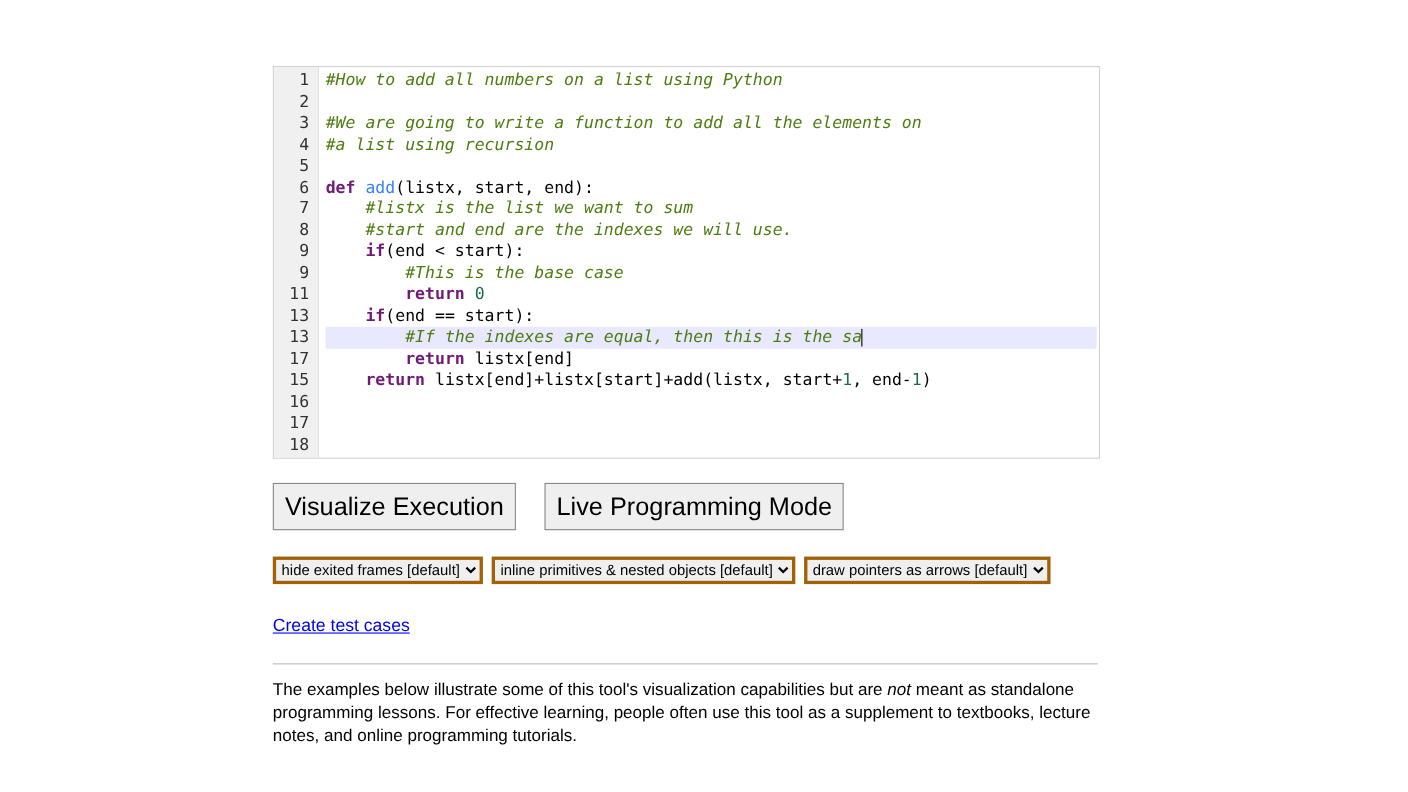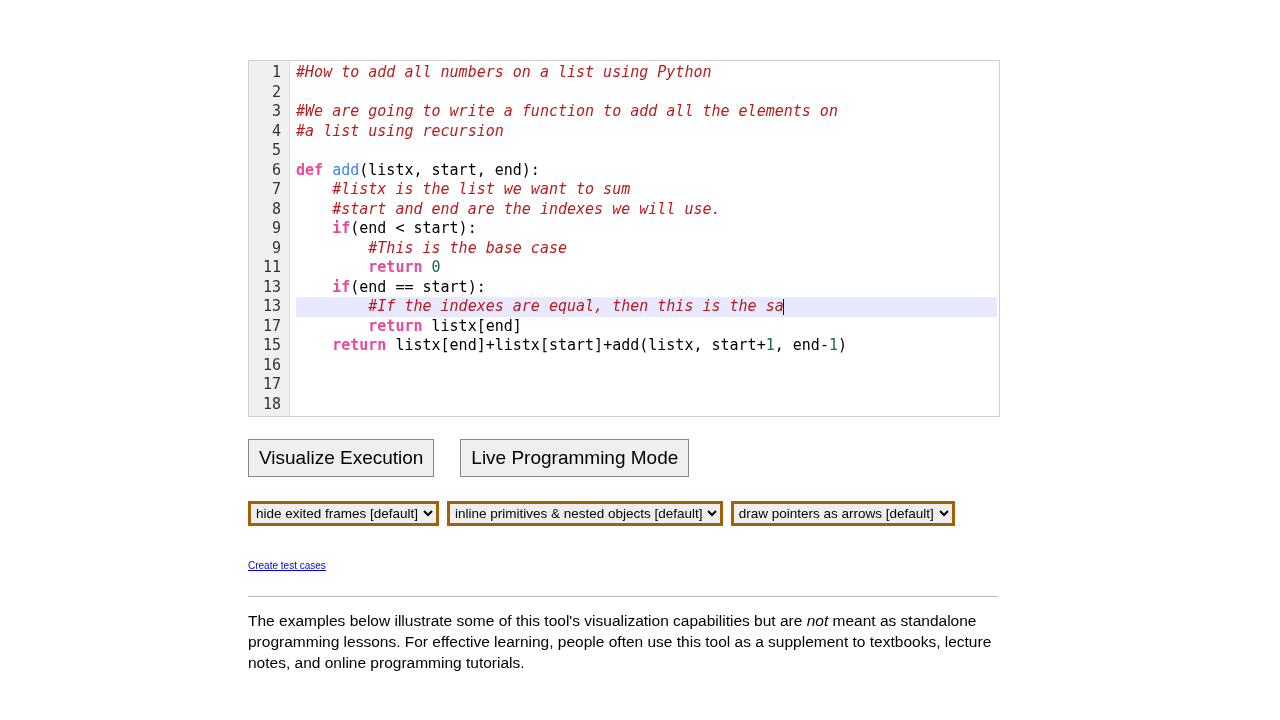--- a/index.html
+++ b/index.html
@@ -7,35 +7,35 @@
 .container { max-width: 752px; margin: 60px auto 0 248px; }
 .lang-row { margin-bottom: 8px; }
 .lang-row label { font-size: 15px; margin-right: 4px; }
 .lang-row select { font-size: 14px; padding: 1px 2px; min-width: 250px; }
 .editor { border: 1px solid #d0d0d0; display: flex; font-family: 'Consolas', 'Monaco', monospace; font-size: 15px; line-height: 1.3; }
 .gutter { background: #f0f0f0; border-right: 1px solid #e0e0e0; color: #333; text-align: right; padding: 2px 8px 2px 14px; user-select: none; }
 .gutter div { }
 .code { flex: 1; padding: 2px 2px 2px 6px; white-space: pre; overflow: hidden; }
 .code-line { min-height: 1.3em; }
 .code-line.active { background: #e8e8ff; }
-.tok-comment { color: #b91c1c; font-style: italic; }
-.tok-keyword { color: #ec4899; font-weight: bold; }
+.tok-comment { color: #4d7c0f; font-style: italic; }
+.tok-keyword { color: #701a75; font-weight: bold; }
 .tok-def { color: #3b82f6; }
 .tok-number { color: #1c6b48; }
 .tok-op { color: #000; }
 .cursor-bar { display:inline-block; width:1px; height:1.1em; background:#000; vertical-align:text-bottom; margin-left:-1px; }
 .survey { margin-top: 14px; font-size: 15.5px; line-height: 1.35; max-width: 752px; }
 .survey .new { color: #cc0000; font-weight: bold; }
 .survey a { color: #0000ee; text-decoration: underline; }
 .buttons { margin-top: 22px; }
-.buttons button { font-size: 19px; padding: 7px 10px; margin-right: 22px; background: #efefef; border: 1px solid #888; cursor: pointer; }
+.buttons button { font-size: 23px; padding: 7px 10px; margin-right: 22px; background: #efefef; border: 1px solid #888; cursor: pointer; }
 .selects { margin-top: 24px; }
 .selects select { font-size: 13.5px; padding: 1px; margin-right: 4px; border: 3px solid #a16207; }
 .create-link { margin-top: 30px; }
-.create-link a { color: #0000ee; text-decoration: underline; font-size: 10px; }
+.create-link a { color: #0000ee; text-decoration: underline; font-size: 16px; }
 hr.sep { margin-top: 24px; border: none; border-top: 1px solid #bbb; max-width: 750px; }
 .footer { margin-top: 14px; font-size: 15.5px; line-height: 1.35; max-width: 752px; }
 .footer em { }
 </style>
 </head>
 <body>
 
 <div class="container">
 
 

